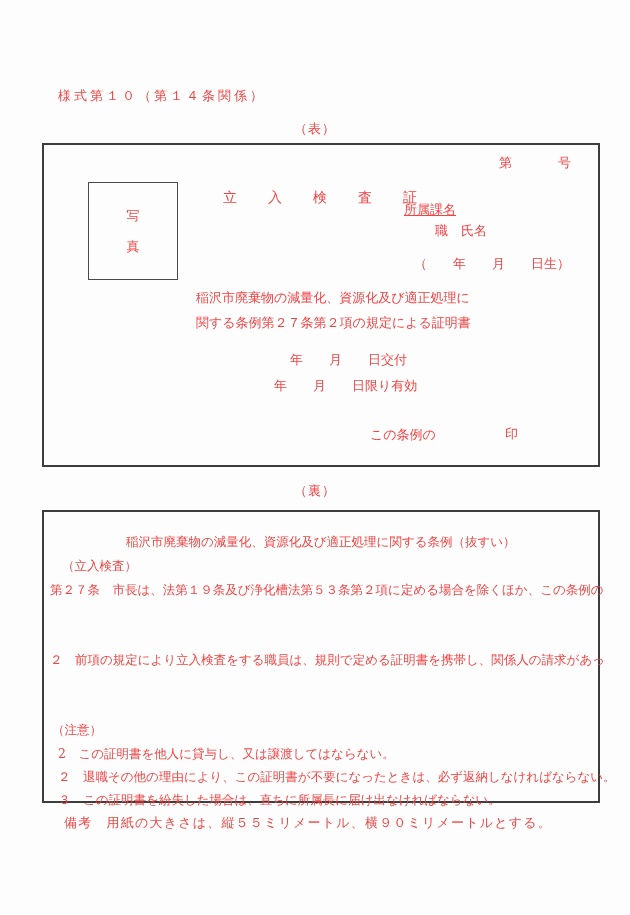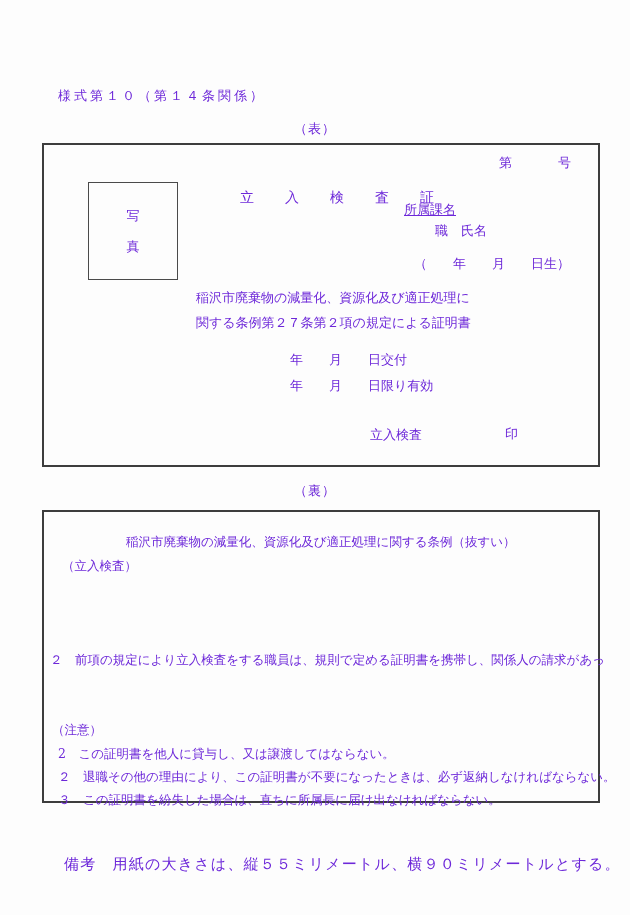--- a/index.html
+++ b/index.html
@@ -6,21 +6,21 @@
     margin: 0;
     padding: 0;
     background: #ffffff;
   }
   .page {
     position: relative;
     width: 630px;
     height: 915px;
     background: #fdfdfd;
     font-family: "DejaVu Serif", "Liberation Serif", serif;
-    color: #6d28d9;
+    color: #ef4444;
     overflow: hidden;
   }
   .abs {
     position: absolute;
     white-space: pre;
     font-size: 13px;
     line-height: 1.25;
   }
   .form-no {
     letter-spacing: 3px;
@@ -60,22 +60,21 @@
   .cert-title {
     font-size: 14px;
     letter-spacing: 1px;
   }
   .back-line {
     font-size: 12.5px;
     line-height: 1.3;
   }
   .remarks {
     letter-spacing: 1.2px;
-    font-size: 15px;
-    margin-top: 40px;
+    font-size: 13px;
   }
 </style>
 </head>
 <body>
 
 <div class="page">
 
   <div class="abs form-no" style="left:58px; top:88px;">様式第１０（第１４条関係）</div>
 
   <div class="abs side-label" style="left:0; top:121px;">（表）</div>
@@ -83,46 +82,47 @@
   <div class="card card-front">
 
     <span class="abs" style="left:455px; top:10px;">第</span>
     <span class="abs" style="left:514px; top:10px;">号</span>
 
     <div class="photo-box">
       <span>写</span>
       <span>真</span>
     </div>
 
-    <div class="abs cert-title" style="left:196px; top:44px;">立　　入　　検　　査　　証</div>
+    <div class="abs cert-title" style="left:179px; top:44px;">立　　入　　検　　査　　証</div>
 
     <div class="abs" style="left:360px; top:57px;text-decoration:underline;">所属課名</div>
 
     <div class="abs" style="left:391px; top:78px;">職　氏名</div>
 
     <div class="abs" style="left:370px; top:111px;">（　　年　　月　　日生）</div>
 
     <div class="abs" style="left:152px; top:145px;">稲沢市廃棄物の減量化、資源化及び適正処理に</div>
     <div class="abs" style="left:152px; top:170px;">関する条例第２７条第２項の規定による証明書</div>
 
     <div class="abs" style="left:246px; top:207px;">年　　月　　日交付</div>
-    <div class="abs" style="left:246px; top:233px;text-align:right;">年　　月　　日限り有効</div>
+    <div class="abs" style="left:230px; top:233px;text-align:right;">年　　月　　日限り有効</div>
 
-    <div class="abs" style="left:326px; top:282px;">立入検査</div>
+    <div class="abs" style="left:326px; top:282px;">この条例の</div>
     <div class="abs" style="left:461px; top:281px;">印</div>
   </div>
 
   <div class="abs side-label" style="left:0; top:483px;">（裏）</div>
 
   <div class="card card-back">
 
     <div class="abs back-line" style="left:82px; top:22px;">稲沢市廃棄物の減量化、資源化及び適正処理に関する条例（抜すい）</div>
 
     <div class="abs back-line" style="left:18px; top:46px;">（立入検査）</div>
 
+    <div class="abs back-line" style="left:6px; top:70px;">第２７条　市長は、法第１９条及び浄化槽法第５３条第２項に定める場合を除くほか、この条例の</div>
     <div class="abs back-line" style="left:6px; top:140px;">２　前項の規定により立入検査をする職員は、規則で定める証明書を携帯し、関係人の請求があっ</div>
 
     <div class="abs back-line" style="left:8px; top:210px;">（注意）</div>
 
     <div class="abs back-line" style="left:14px; top:234px;">2　この証明書を他人に貸与し、又は譲渡してはならない。</div>
     <div class="abs back-line" style="left:14px; top:257px;">２　退職その他の理由により、この証明書が不要になったときは、必ず返納しなければならない。</div>
     <div class="abs back-line" style="left:14px; top:280px;">３　この証明書を紛失した場合は、直ちに所属長に届け出なければならない。</div>
   </div>
 
   <div class="abs remarks" style="left:64px; top:815px;">備考　用紙の大きさは、縦５５ミリメートル、横９０ミリメートルとする。</div>

